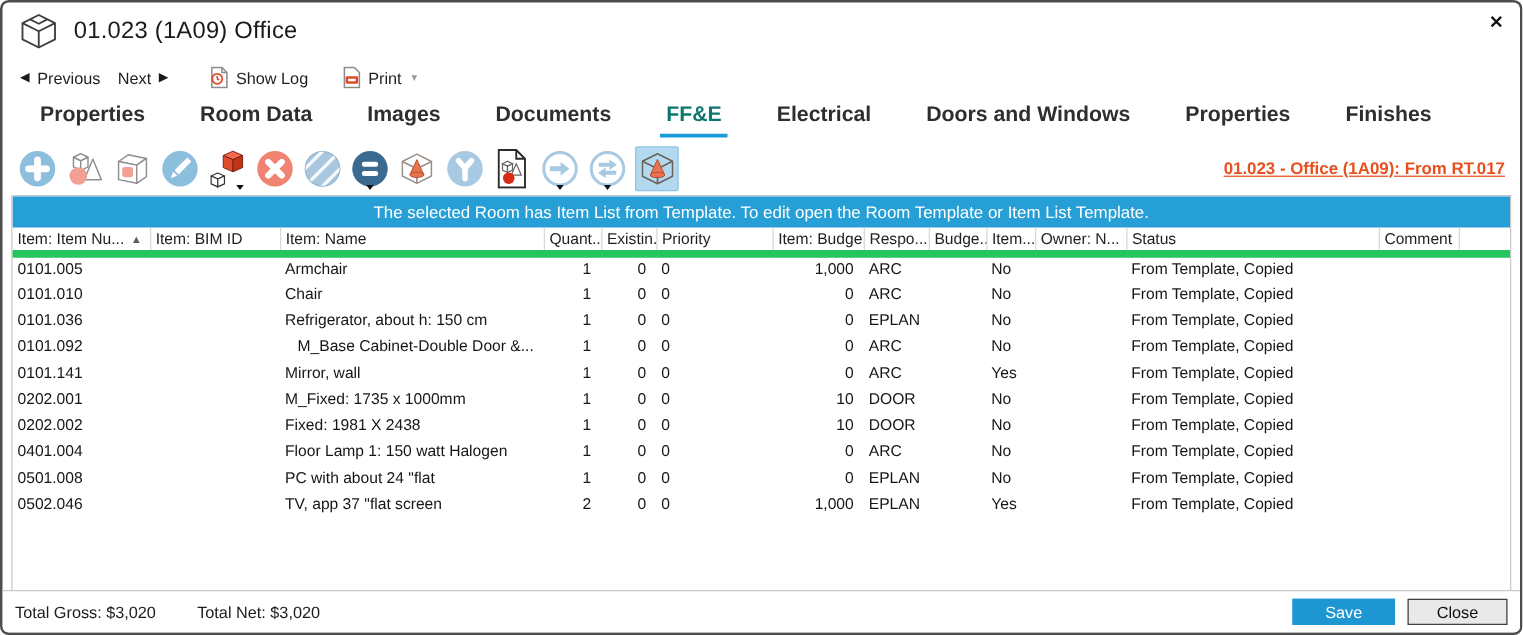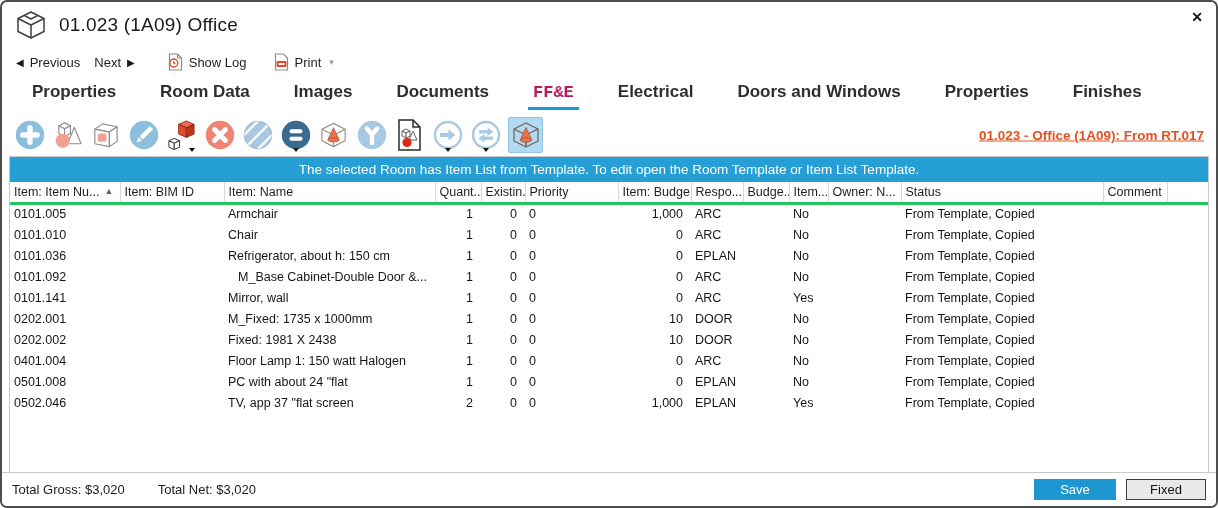--- a/index.html
+++ b/index.html
@@ -27,41 +27,41 @@
   
   .navbar { height:28px; display:flex; align-items:center; padding-left:10px; gap:6px; font-size:13px; color:#1f1f1f; flex:none; }
   .nav-arrow { font-size:10px; color:#1a1a1a; }
   .nav-btn { display:flex; align-items:center; gap:6px; padding:2px 4px; }
   .nav-gap { width:12px; }
   .caret-down { font-size:9px; color:#9a9a9a; margin-left:2px; }
 
   
   .tabbar { height:38px; display:flex; align-items:flex-end; gap:34px; padding:0 0 4px 25px; flex:none; }
   .tab { font-size:17px; font-weight:700; color:#2e2e2e; padding:2px 5px 5px 5px; border-bottom:3px solid transparent; white-space:nowrap; }
-  .tab.active { color:#be185d; border-bottom-color:#189BD8;font-family:Liberation Mono, monospace; }
+  .tab.active { color:#0f766e; border-bottom-color:#189BD8; }
 
   
   .toolbar { height:42px; display:flex; align-items:center; padding-left:12px; gap:7px; flex:none; position:relative; }
   .tool { position:relative; width:31px; height:36px; display:flex; align-items:center; justify-content:center; }
   .tool.selected { background:#B3D9F0; border:1px solid #8EC4E4; border-radius:2px; width:35px; height:36px; }
   .tool .dd { position:absolute; bottom:1px; left:50%; transform:translateX(-50%);
     width:0; height:0; border-left:3.5px solid transparent; border-right:3.5px solid transparent; border-top:4px solid #111; }
   .tool .dd.dd-right { left:auto; right:2px; transform:none; }
   .template-link { position:absolute; right:12px; top:50%; transform:translateY(-50%);
     font-size:13.5px; font-weight:700; color:#E6511F; text-decoration:underline; }
 
   
   .content-frame { flex:1; margin:0 7px; border:1px solid #c9c9c9; border-bottom:none; display:flex; flex-direction:column; overflow:hidden; }
 
   .banner { height:25px; background:#259FD6; color:#fff; font-size:13.5px;
     display:flex; align-items:center; justify-content:center; flex:none; }
 
   table.grid { border-collapse:collapse; table-layout:fixed; width:100%; }
   table.grid th { height:21px; font-size:12.5px; font-weight:400; color:#1f1f1f; text-align:left;
-    padding:0 3px 0 4px; border-right:1px solid #d8d8d8; border-bottom:3px solid #22c55e;
+    padding:0 3px 0 4px; border-right:1px solid #d8d8d8; border-bottom:6px solid #22c55e;
     white-space:nowrap; overflow:hidden; position:relative; }
   table.grid td { height:21px; font-size:12.5px; color:#161616; padding:0 8px 0 4px;
     white-space:nowrap; overflow:hidden; }
   .sort-arrow { position:absolute; right:6px; top:4px; font-size:9px; color:#5f5f5f; }
 
   
   .footerbar { height:34px; border-top:1px solid #c9c9c9; display:flex; align-items:center;
     padding:0 10px; font-size:13px; color:#1c1c1c; flex:none; background:#fff; }
   .total-net { margin-left:33px; }
   .footer-spacer { flex:1; }
@@ -488,16 +488,16 @@
           </tr>
         </tbody>
     </table>
   </div>
 
   <div class="footerbar">
     <span>Total Gross: $3,020</span>
     <span class="total-net">Total Net: $3,020</span>
     <span class="footer-spacer"></span>
     <button class="btn btn-save">Save</button>
-    <button class="btn btn-close">Fixed</button>
+    <button class="btn btn-close">Close</button>
   </div>
 
 </div>
 
 </body></html>

